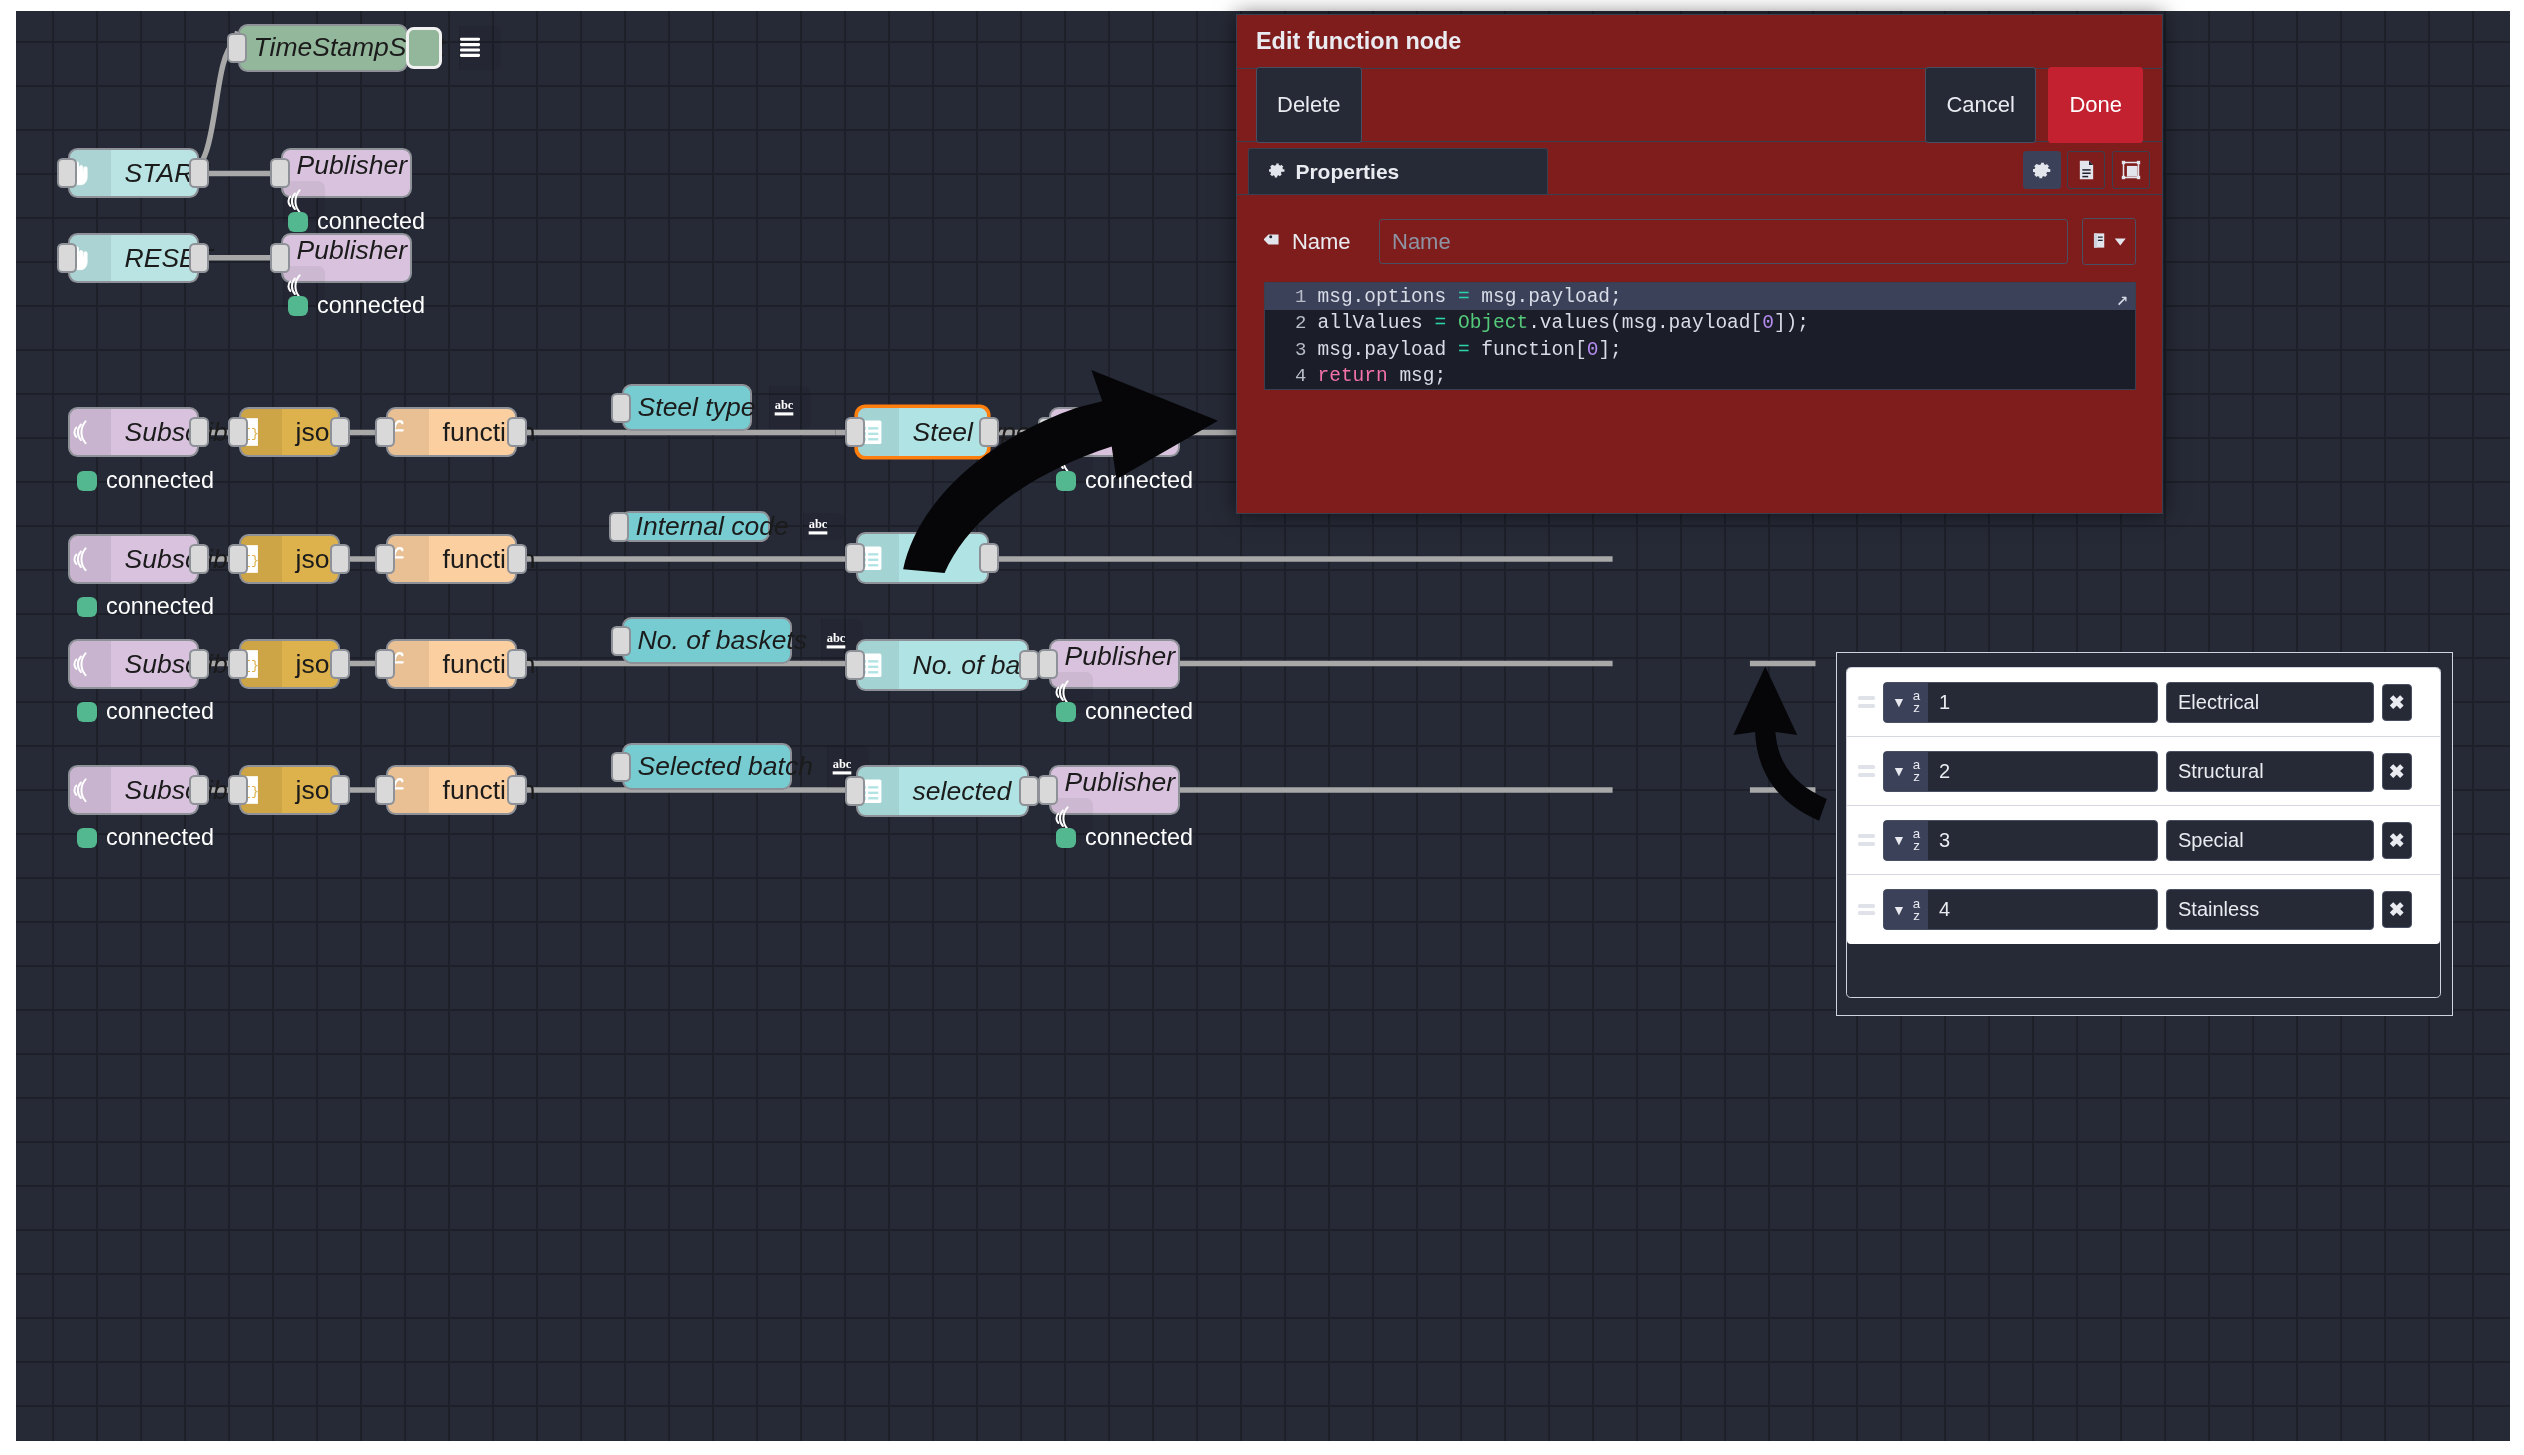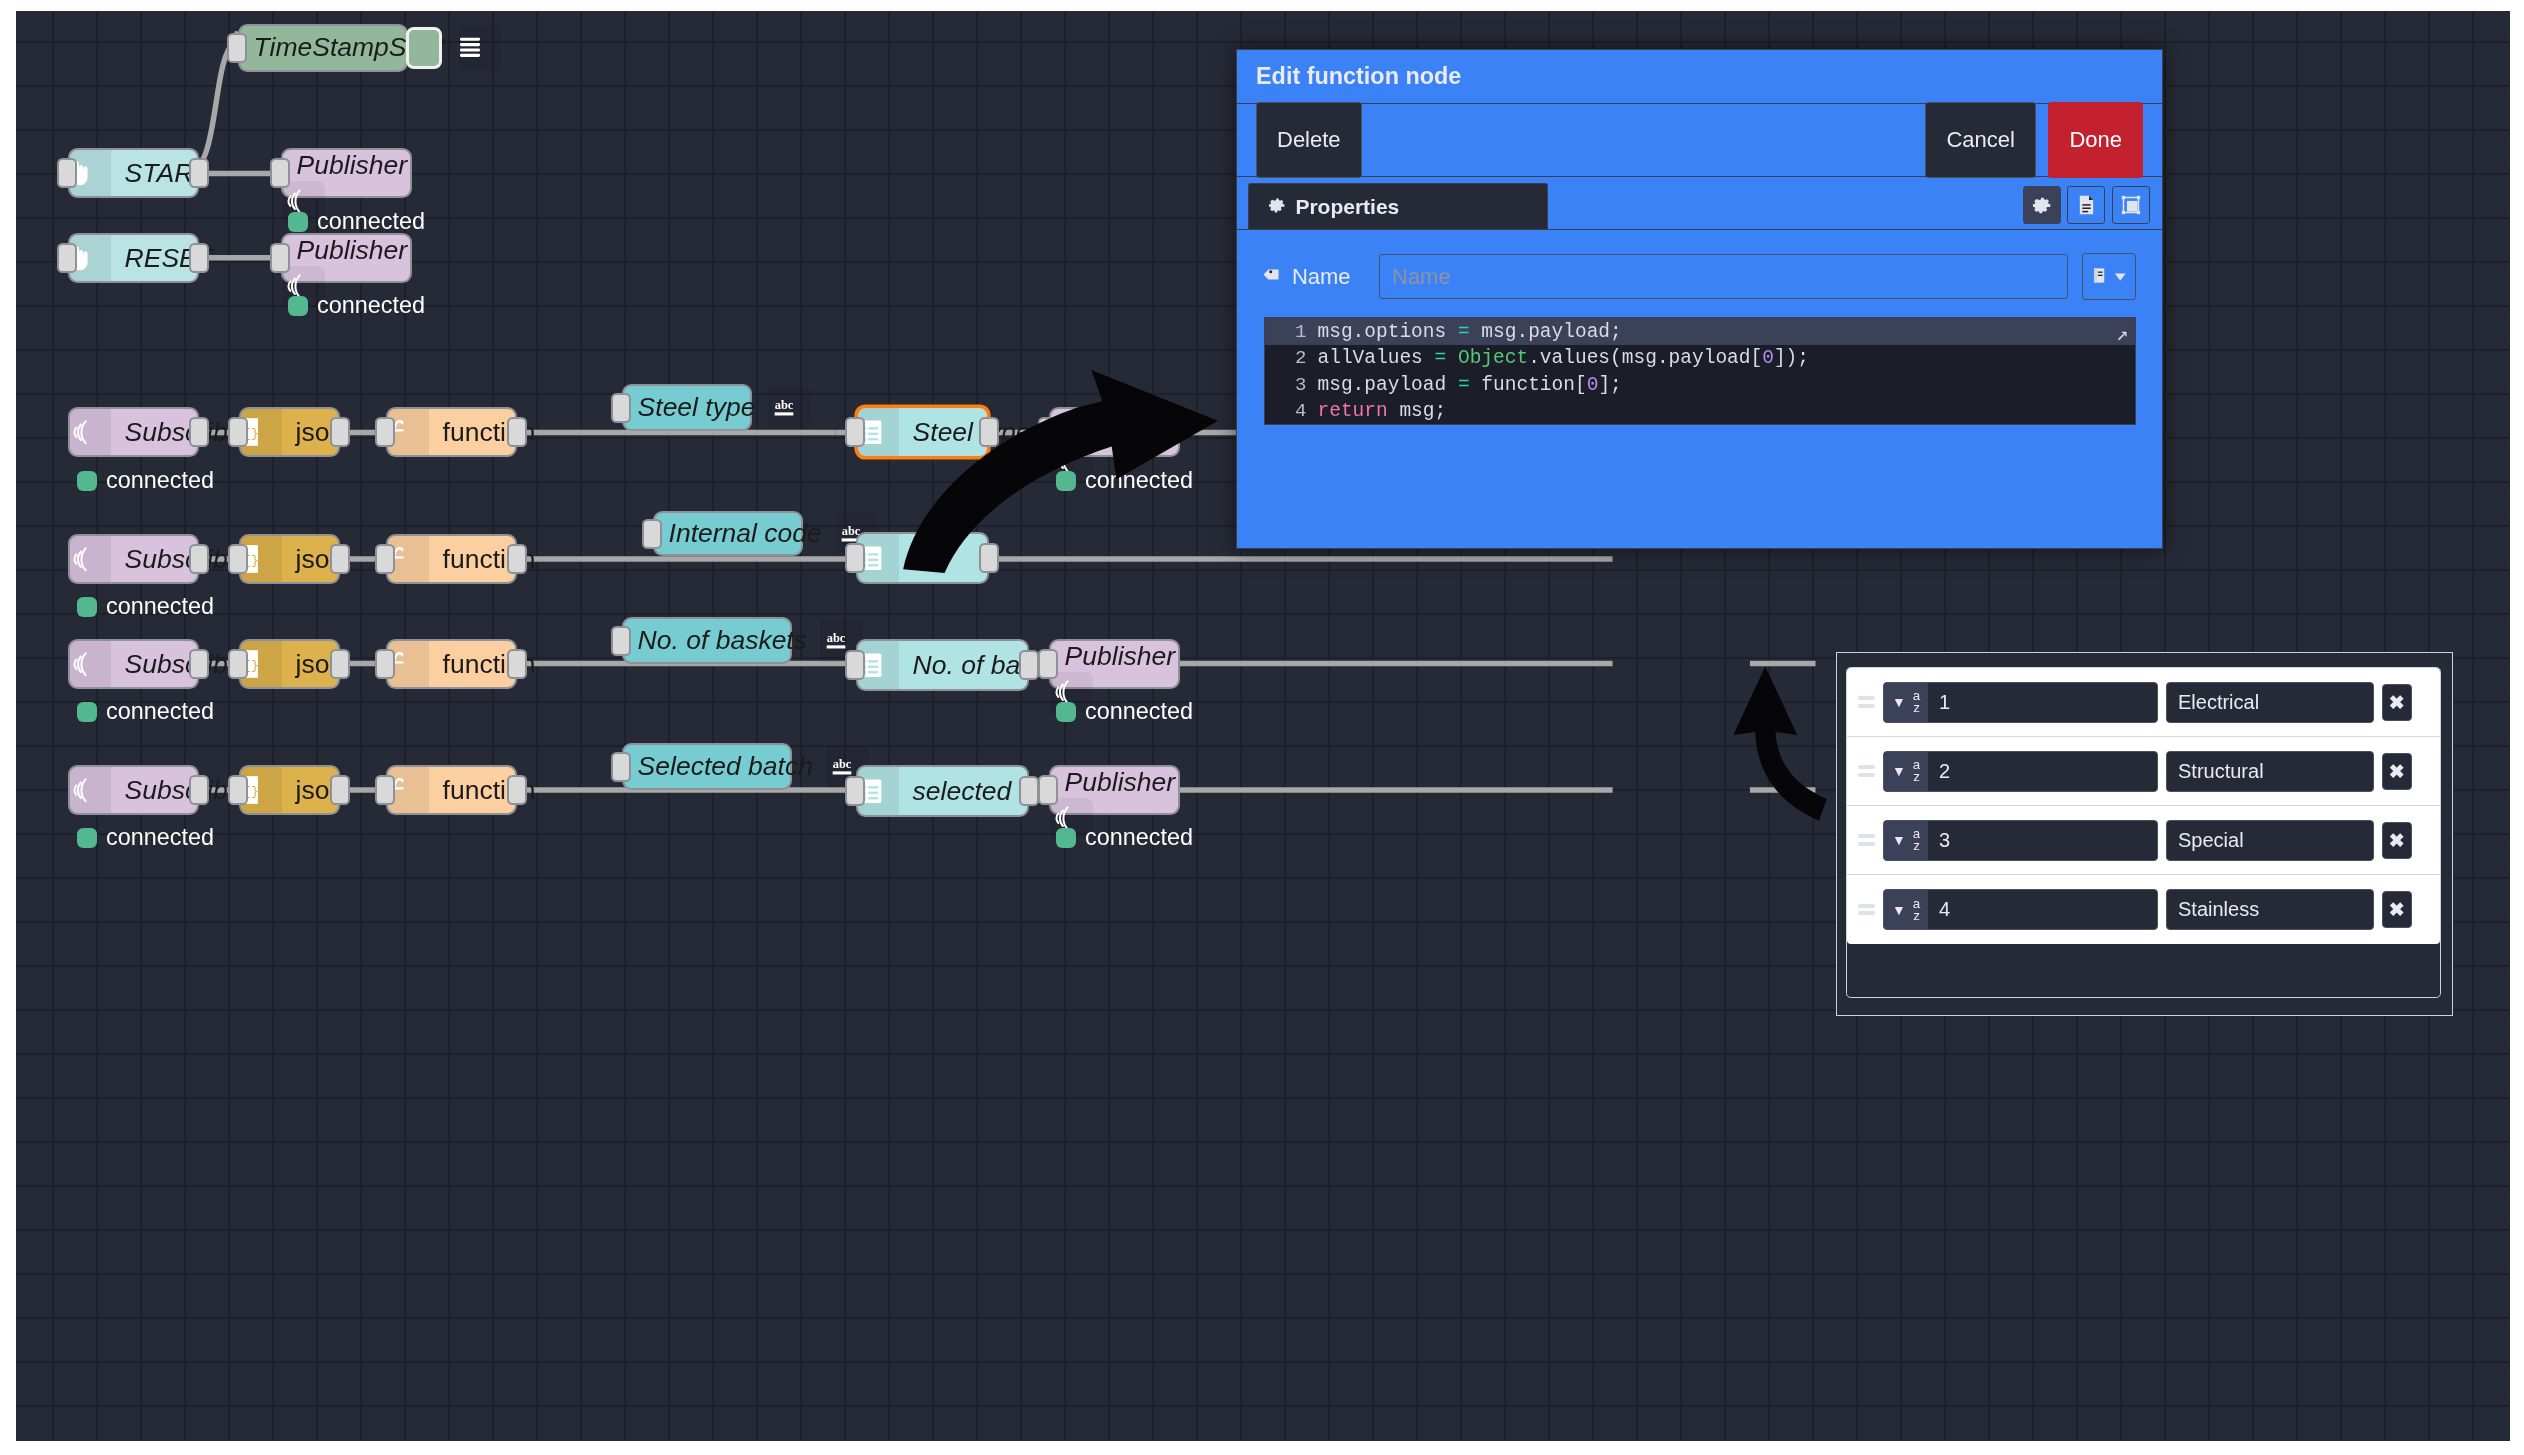--- a/index.html
+++ b/index.html
@@ -98,23 +98,23 @@
     width: 36px; height: 42px;
     background:#93b79b;
     border:3.1px solid #f1f1f1;
     border-radius: 7.8px;
     box-sizing:border-box;
   }
 
   
   #dialog {
     position:absolute;
-    left: 1236px; top: 49px;
+    left: 1236px; top: 14px;
     width: 927px; height: 500px;
-    background:#3b82f6;
+    background:#7f1d1d;
     border: 0.8px solid #3a3f4f;
     box-shadow: 0 0 20px rgba(0,0,0,.55);
     z-index: 40;
     box-sizing: border-box;
   }
   #dialog .dlg-title {
     height: 53px; display:flex; align-items:center;
     padding-left: 19px;
     color:#e9ebf0; font-size: 23.4px; font-weight:bold;
     border-bottom: 0.8px solid #3a3f4f;
@@ -524,21 +524,21 @@
     <div class="ic">
       <svg width="20" height="30" viewBox="0 0 26 38" fill="none" stroke="#fff" stroke-width="3" stroke-linecap="round">
         <path d="M7 33c0-14 2-28 8-28 2.4 0 3.6 1.2 3.6 2.6"></path>
             <path d="M5 17h14"></path>
       </svg>
     </div>
     <div class="lbl plain">function</div>
     <div class="port out"></div>
   </div>
 
-  <div class="node c-teal" style="left:637px; top:500px; width:150px; height:45px;">
+  <div class="node c-teal" style="left:604px; top:500px; width:150px; height:31px;">
     <div class="port in"></div>
     <div class="lbl">Internal code</div>
     <div class="ic right">
       <svg width="28" height="23.4" viewBox="0 0 36 30">
         <text x="18" y="17" font-family="Liberation Serif, serif" font-size="16" font-weight="bold" fill="#fff" text-anchor="middle">abc</text>
         <rect x="6" y="21" width="24" height="4" fill="#fff"></rect>
       </svg>
     </div>
   </div>
 

